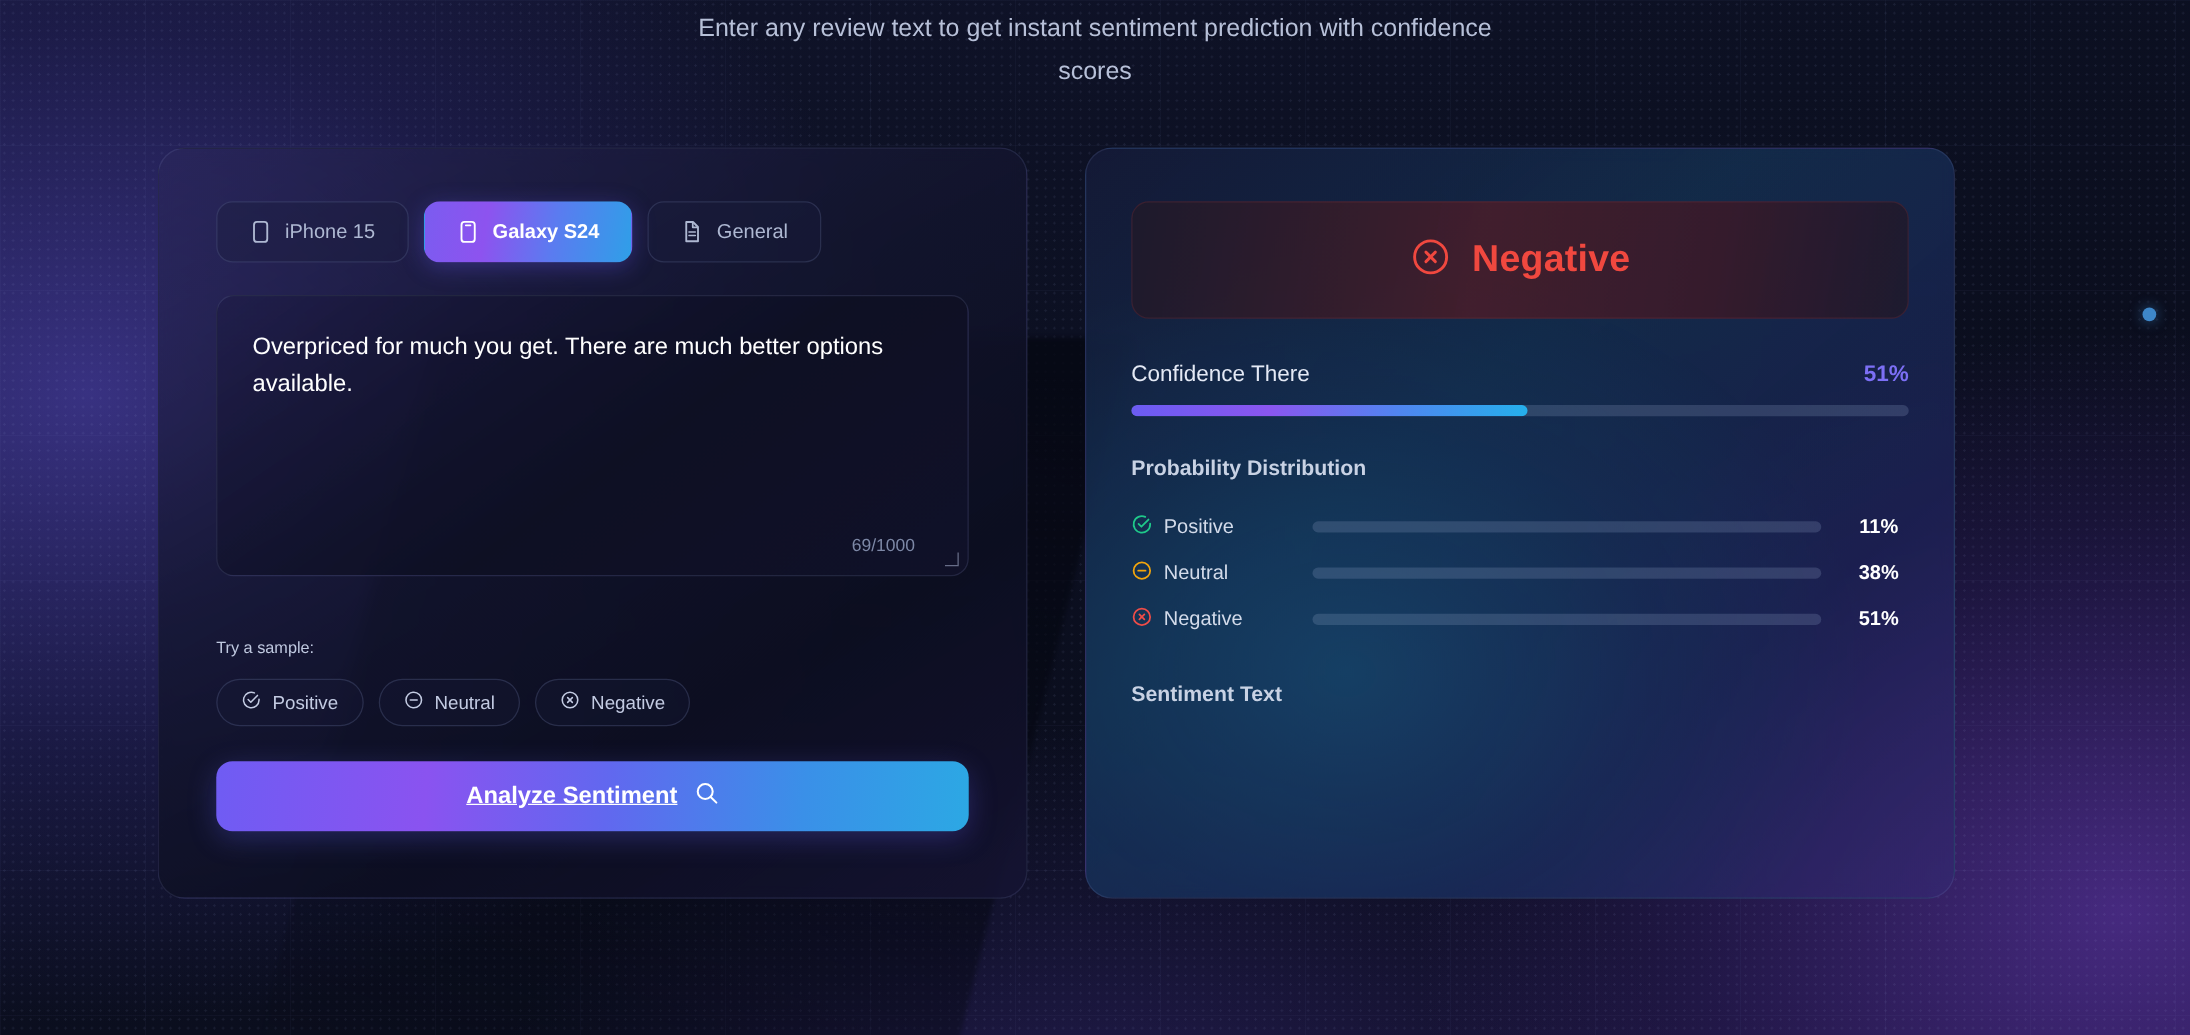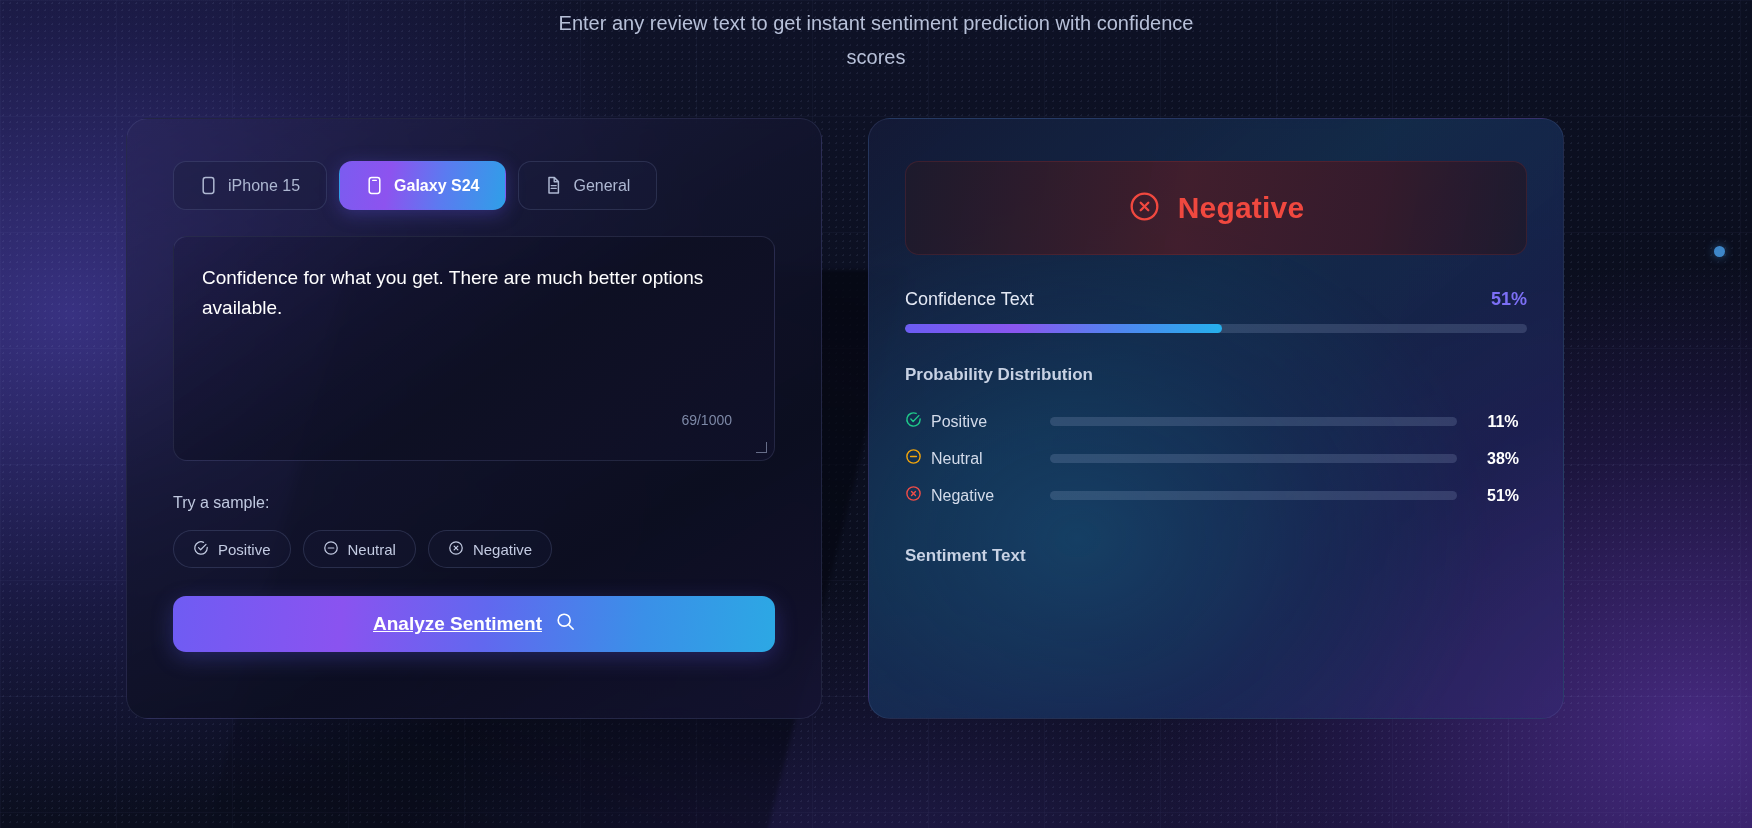--- a/index.html
+++ b/index.html
@@ -148,21 +148,21 @@
   }
   .textarea-text {
     font-size: 19px;
     line-height: 30px;
     color: #ffffff;
     max-width: 520px;
   }
   .char-count {
     position: absolute;
     right: 42px;
-    bottom: 32px;
+    bottom: 16px;
     font-size: 14px;
     color: #7d88a6;
   }
   .resize-grip {
     position: absolute;
     right: 5px;
     bottom: 5px;
     width: 14px; height: 14px;
     cursor: nwse-resize;
   }
@@ -170,22 +170,22 @@
     content: "";
     position: absolute;
     right: 2px; bottom: 2px;
     width: 10px; height: 10px;
     border-right: 1.5px solid rgba(175,185,215,0.55);
     border-bottom: 1.5px solid rgba(175,185,215,0.55);
     transform: rotate(0deg);
   }
 
   .sample-label {
-    margin-top: 33px;
-    font-size: 16px;
+    margin-top: 49px;
+    font-size: 13px;
     color: #c0c9e0;
   }
   .samples {
     display: flex;
     gap: 12px;
     margin-top: 18px;
   }
   .chip {
     display: flex;
     align-items: center;
@@ -372,21 +372,21 @@
             <path d="M9.2 1.8v4h4" stroke="#aeb8d2" stroke-width="1.4" stroke-linejoin="round"></path>
             <line x1="6.2" y1="9.6" x2="11.2" y2="9.6" stroke="#aeb8d2" stroke-width="1.3" stroke-linecap="round"></line>
             <line x1="6.2" y1="12.4" x2="11.2" y2="12.4" stroke="#aeb8d2" stroke-width="1.3" stroke-linecap="round"></line>
           </svg>
         </span>
         <span>General</span>
       </div>
     </div>
 
     <div class="textarea-wrap">
-      <div class="textarea-text">Confidence for what you get. There are much better options available.</div>
+      <div class="textarea-text">Overpriced for much you get. There are much better options available.</div>
       <div class="char-count">69/1000</div>
       <div class="resize-grip"></div>
     </div>
 
     <div class="sample-label">Try a sample:</div>
 
     <div class="samples">
 
       <div class="chip">
         <span>
@@ -438,21 +438,21 @@
         <svg width="33" height="33" viewBox="0 0 34 34" fill="none">
           <circle cx="17" cy="17" r="13.2" stroke="#f0483f" stroke-width="2.4"></circle>
           <line x1="13.1" y1="13.1" x2="20.9" y2="20.9" stroke="#f0483f" stroke-width="2.4" stroke-linecap="round"></line>
           <line x1="20.9" y1="13.1" x2="13.1" y2="20.9" stroke="#f0483f" stroke-width="2.4" stroke-linecap="round"></line>
         </svg>
       </span>
       <span class="verdict-label">Negative</span>
     </div>
 
     <div class="conf-row">
-      <span class="conf-title">Confidence Text</span>
+      <span class="conf-title">Confidence There</span>
       <span class="conf-value">51%</span>
     </div>
     <div class="conf-track">
       <div class="conf-fill" style="width: 51%;"></div>
     </div>
 
     <div class="section-title">Probability Distribution</div>
 
     <div class="dist">
 

